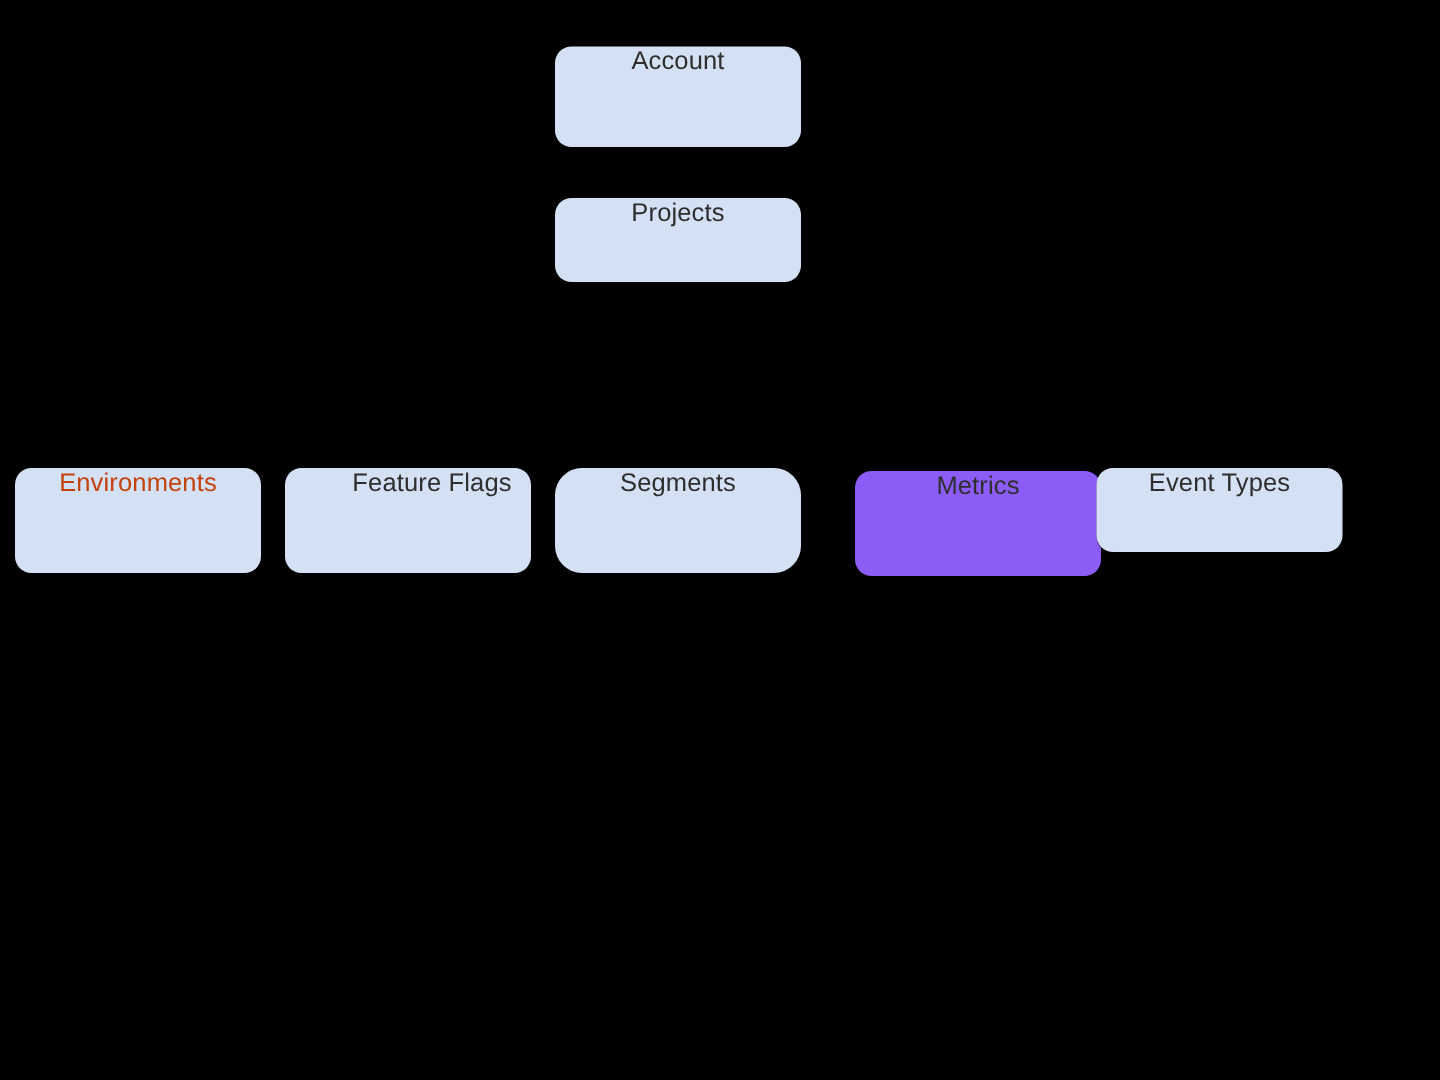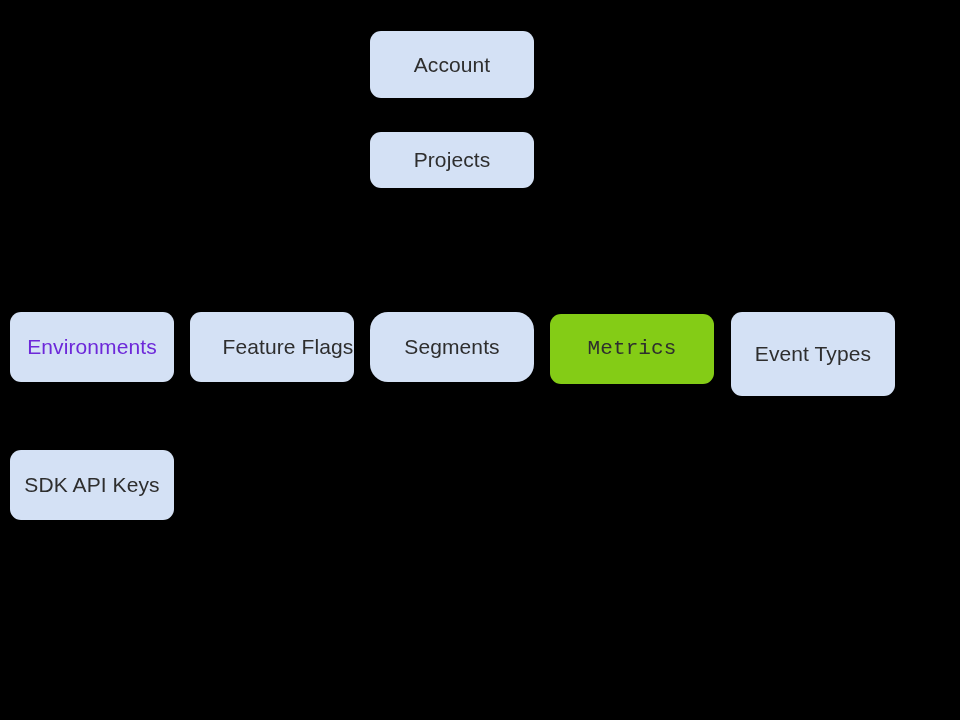--- a/index.html
+++ b/index.html
@@ -17,26 +17,26 @@
     height: 720px;
     background: #000000;
     overflow: hidden;
   }
   .node {
     position: absolute;
     box-sizing: border-box;
     background: #d4e1f5;
     border-radius: 11px;
     display: flex;
-    align-items: center;
+    align-items: flex-start;
     justify-content: center;
     text-align: center;
     color: #2e2e2e;
     font-family: "Liberation Sans", sans-serif;
-    font-size: 21px;
+    font-size: 17px;
     line-height: 1.2;
     letter-spacing: 0.1px;
     box-shadow: 0 1px 0 0 rgba(0,0,0,0.55), 1px 0 0 0 rgba(0,0,0,0.35);
     user-select: none;
   }
   .node-label {
     display: block;
     padding: 0 6px;
     white-space: nowrap;
   }
@@ -63,37 +63,34 @@
   <div class="edge" style="left: 91px; top: 382px; width: 2px; height: 68px; background: rgb(0, 0, 0);"></div>
 
   <div class="node" style="left: 370px; top: 31px; width: 164px; height: 67px; background: rgb(212, 225, 245); color: rgb(46, 46, 46);">
     <span class="node-label">Account</span>
   </div>
 
   <div class="node" style="left: 370px; top: 132px; width: 164px; height: 56px; background: rgb(212, 225, 245); color: rgb(46, 46, 46);">
     <span class="node-label">Projects</span>
   </div>
 
-  <div class="node" style="left: 10px; top: 312px; width: 164px; height: 70px; background: rgb(212, 225, 245); color: #6d28d9;">
+  <div class="node" style="left: 10px; top: 312px; width: 164px; height: 70px; background: rgb(212, 225, 245); color: #c2410c;">
     <span class="node-label">Environments</span>
   </div>
 
   <div class="node" style="left: 190px; top: 312px; width: 164px; height: 70px; background: rgb(212, 225, 245); color: rgb(46, 46, 46); padding-left: 32px;">
     <span class="node-label">Feature Flags</span>
   </div>
 
   <div class="node" style="left: 370px; top: 312px; width: 164px; height: 70px; background: rgb(212, 225, 245); color: rgb(46, 46, 46); border-radius: 18px;">
     <span class="node-label">Segments</span>
   </div>
 
-  <div class="node" style="left: 550px; top: 314px; width: 164px; height: 70px; background: #84cc16; color: rgb(46, 46, 46); font-family: Liberation Mono, monospace;">
+  <div class="node" style="left: 570px; top: 314px; width: 164px; height: 70px; background: #8b5cf6; color: rgb(46, 46, 46);">
     <span class="node-label">Metrics</span>
   </div>
 
-  <div class="node" style="left: 731px; top: 312px; width: 164px; height: 84px; background: rgb(212, 225, 245); color: rgb(46, 46, 46);">
+  <div class="node" style="left: 731px; top: 312px; width: 164px; height: 56px; background: rgb(212, 225, 245); color: rgb(46, 46, 46);">
     <span class="node-label">Event Types</span>
   </div>
 
-  <div class="node" style="left: 10px; top: 450px; width: 164px; height: 70px; background: rgb(212, 225, 245); color: rgb(46, 46, 46);">
-    <span class="node-label">SDK API Keys</span>
-  </div>
 
 </div>
 
 </body></html>

